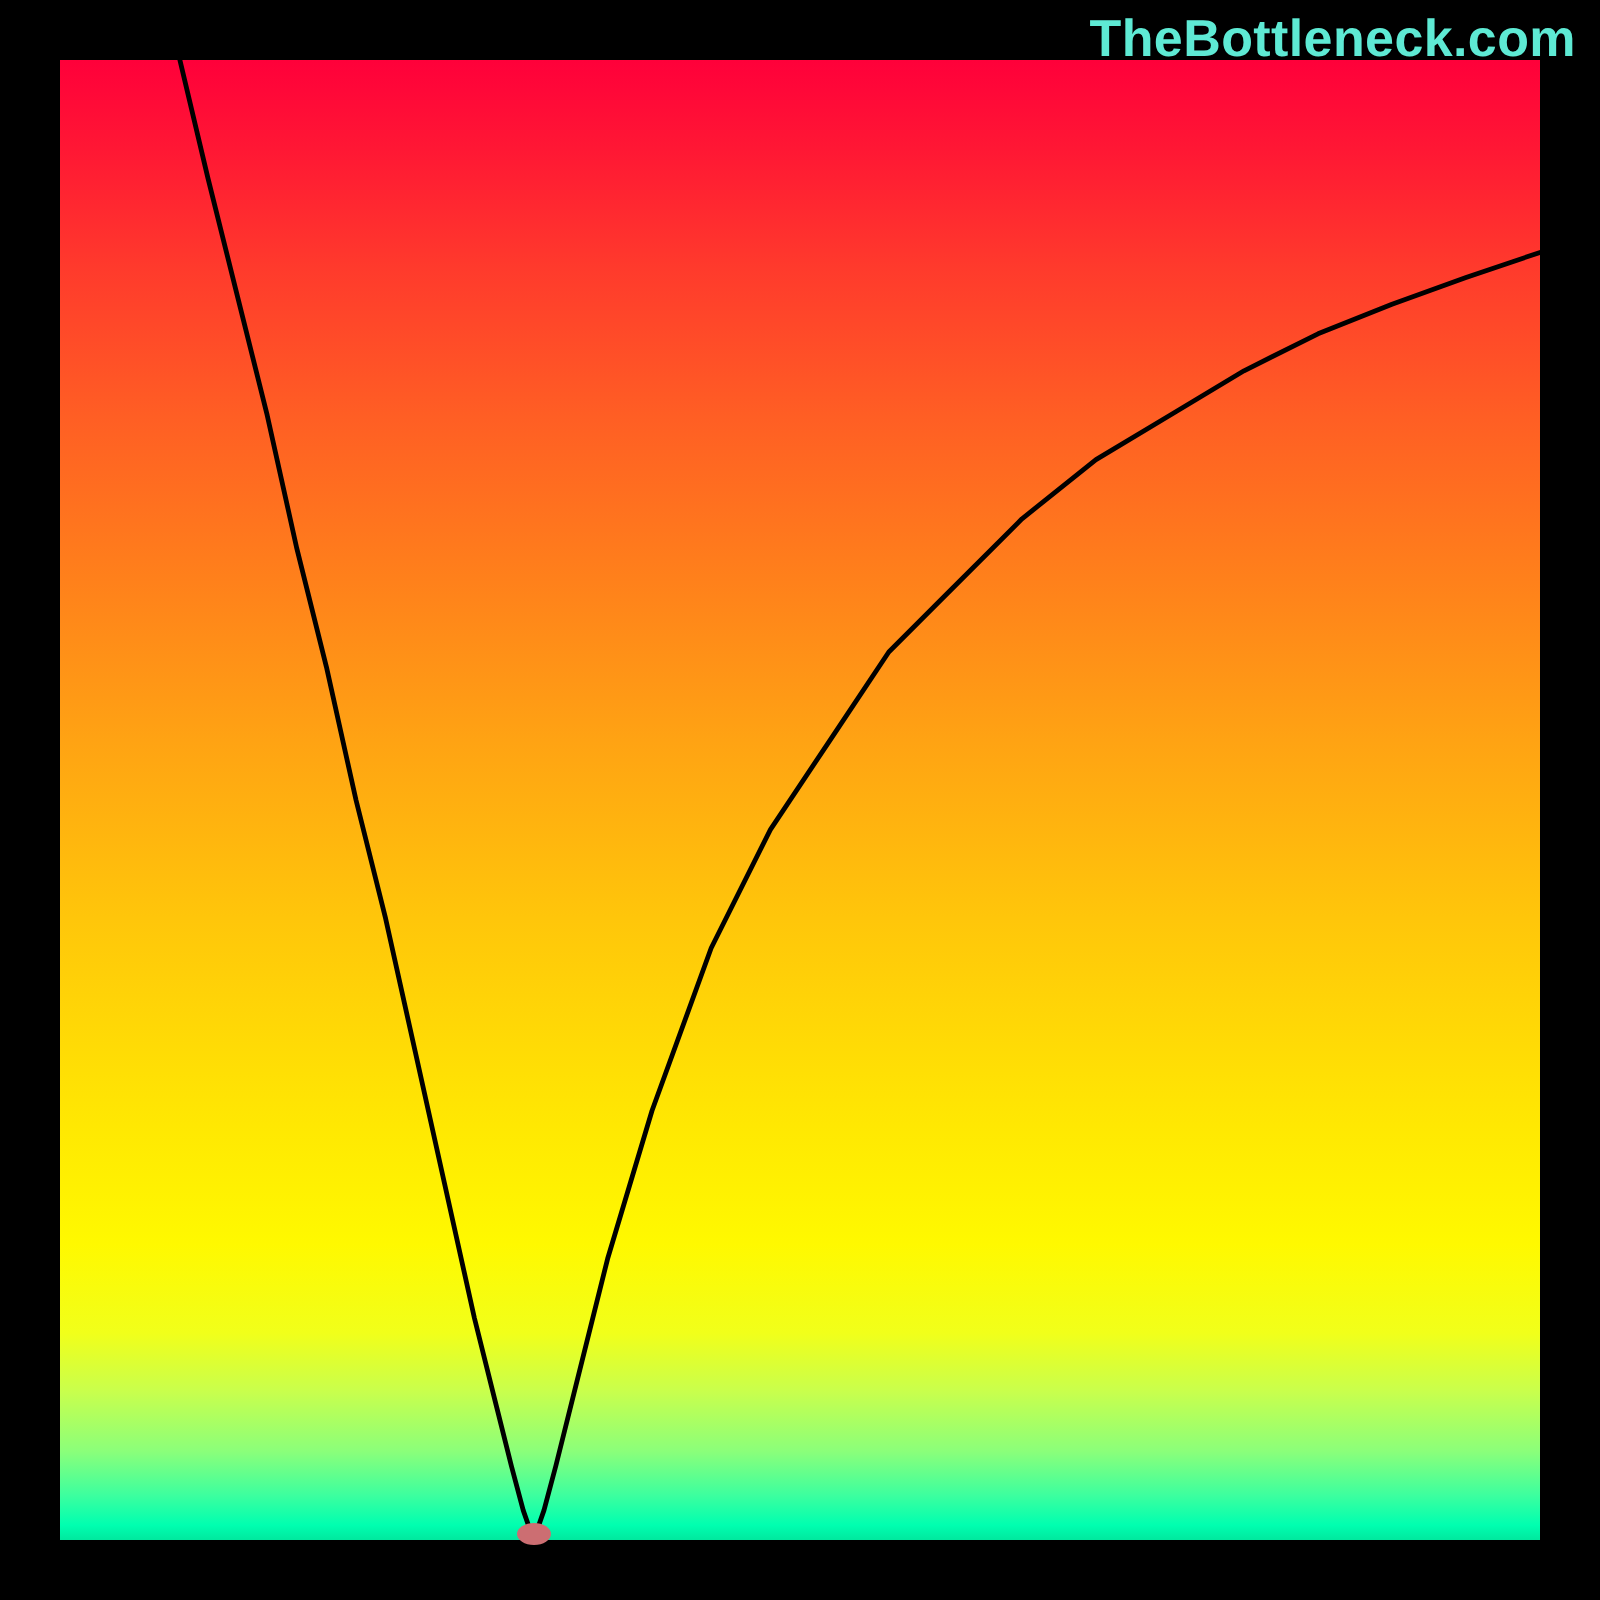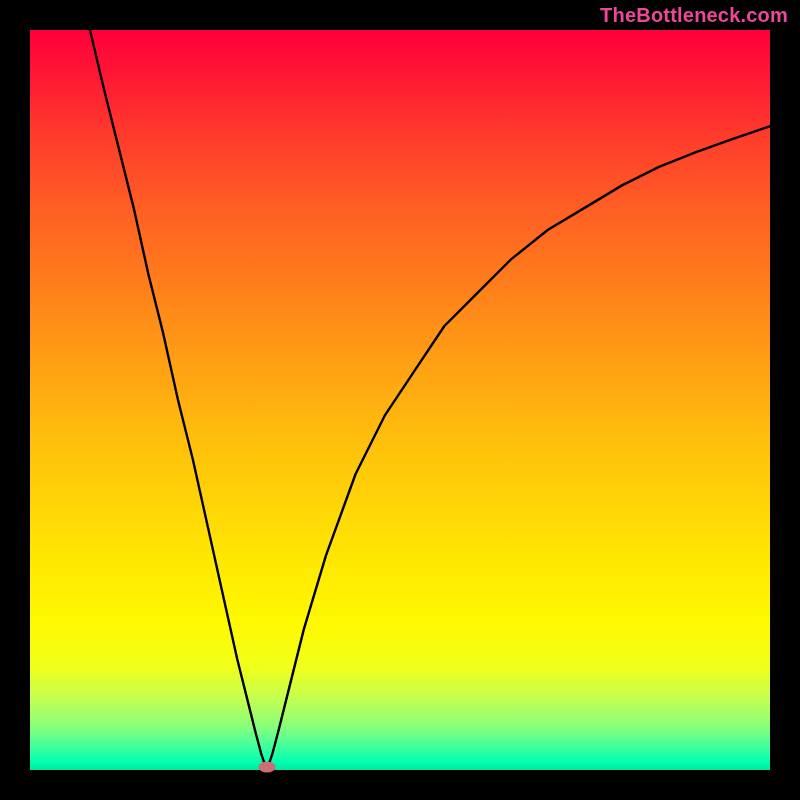--- a/index.html
+++ b/index.html
@@ -48,23 +48,23 @@
     left: 0;
     top: 0;
     width: 740px;
     height: 740px;
     display: block;
   }
   .watermark {
     position: absolute;
     top: 4px;
     right: 12px;
-    font-size: 20px;
+    font-size: 26px;
     font-weight: 600;
-    color: #ec4899;
+    color: #5eead4;
     letter-spacing: 0.2px;
     user-select: none;
   }
   .min-marker {
     position: absolute;
     width: 17px;
     height: 11px;
     border-radius: 50%;
     background: #cc6e72;
     transform: translate(-50%, -50%);

